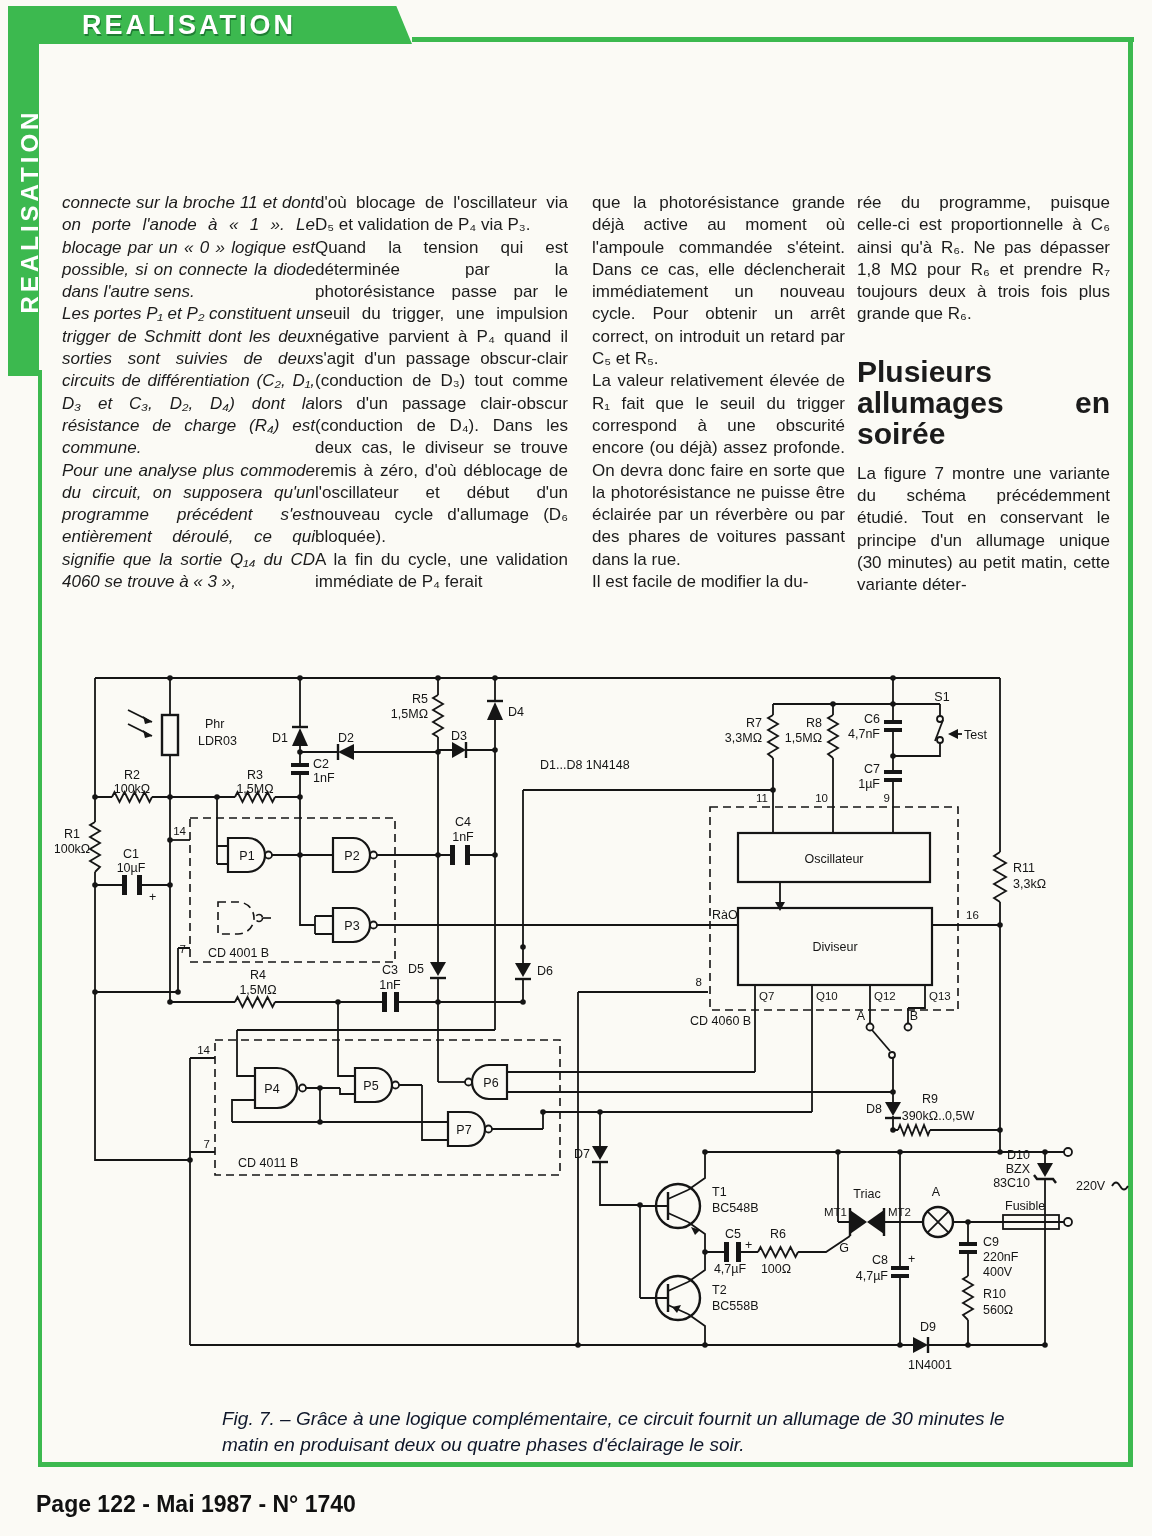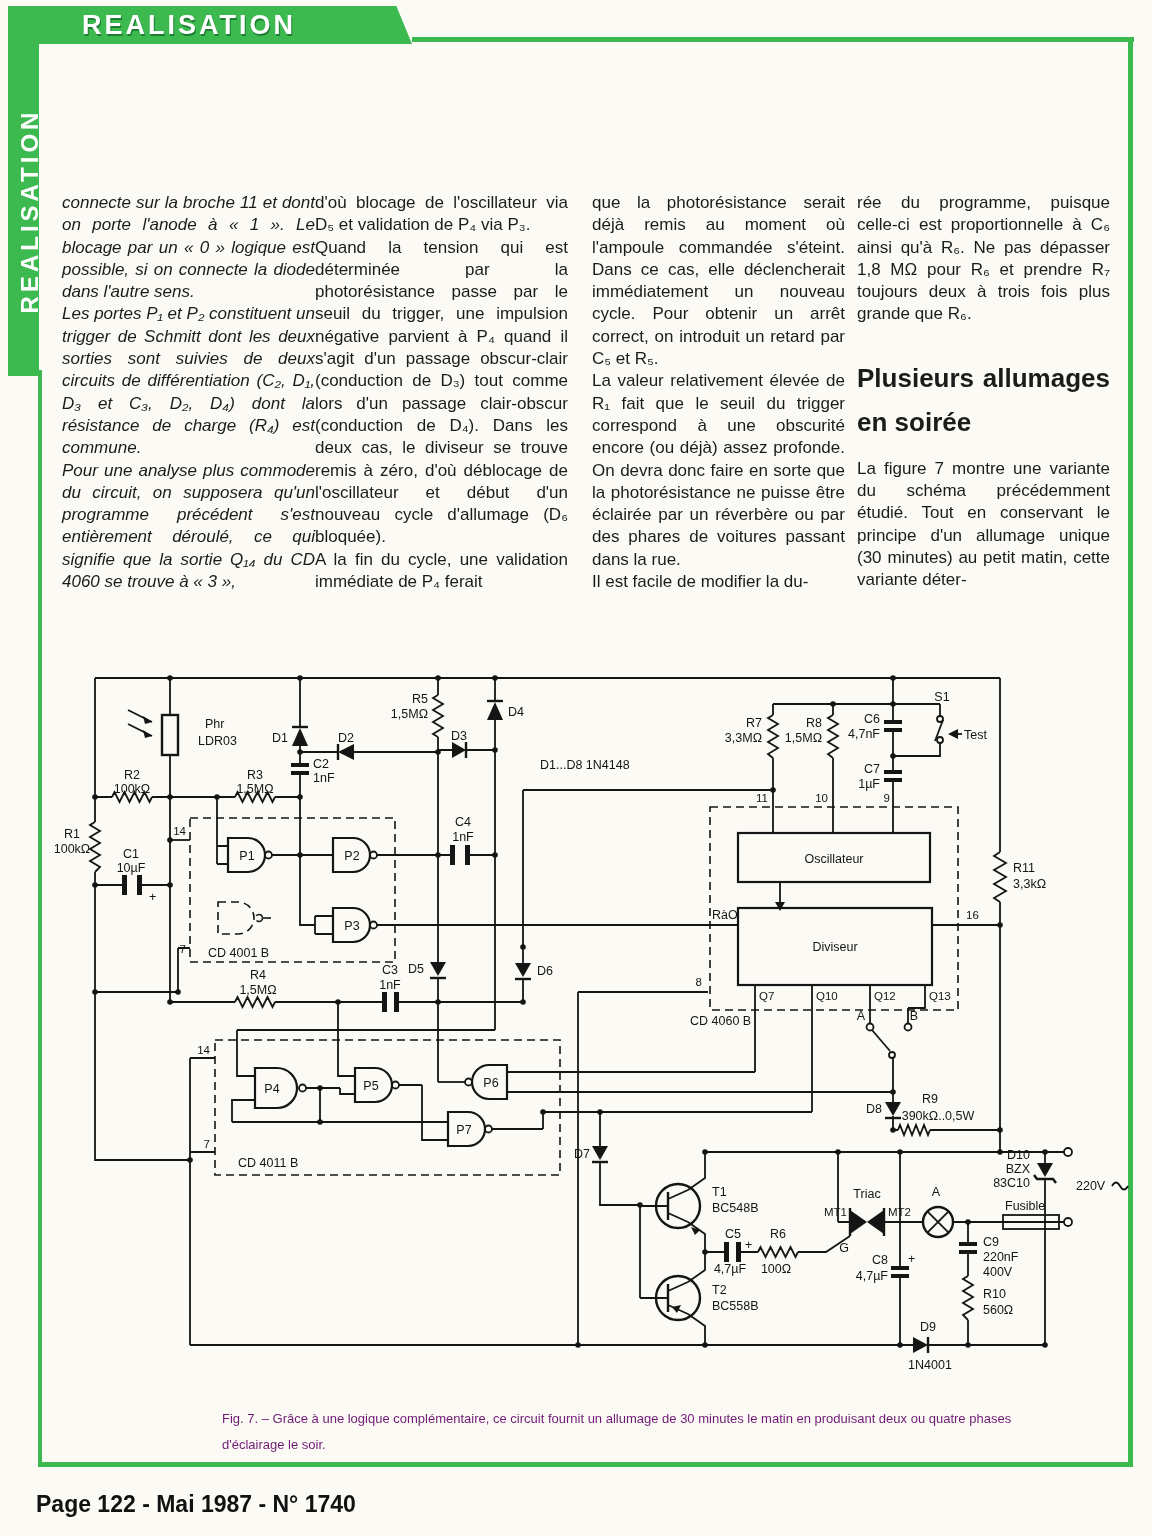--- a/index.html
+++ b/index.html
@@ -30,25 +30,25 @@
     text-align:center;
   }
   #rule-top{left:412px;top:37px;width:722px;height:5px;background:var(--green);}
   #rule-right{left:1128px;top:37px;width:5px;height:1430px;background:var(--green);}
   #rule-bottom{left:38px;top:1462px;width:1095px;height:5px;background:var(--green);}
   #rule-left{left:38px;top:370px;width:4px;height:1095px;background:var(--green);}
   
   .col{top:192px;width:253px;font-size:17px;line-height:22.3px;text-align:justify;}
   .col p{margin:0;}
   #col1{left:62px;font-style:italic;} #col2{left:315px;} #col3{left:592px;} #col4{left:857px;}
-  #col4 h2{font-size:26px;line-height:44px;margin:30px 0 14px 0;letter-spacing:0;}
+  #col4 h2{font-size:30px;line-height:31px;margin:30px 0 14px 0;letter-spacing:0;}
   
   #caption{
     left:222px;top:1406px;width:818px;
-    font-size:13px;line-height:26px;color:#701a75;
+    font-style:italic;font-size:19px;line-height:26px;color:#0f172a;
   }
   #footer{left:36px;top:1491px;font-weight:700;font-size:23px;color:#111;}
   
   #schematic{left:55px;top:645px;}
   #schematic .wire{stroke:#151515;stroke-width:1.8;fill:none;}
   #schematic .thick{stroke:#151515;stroke-width:2.4;fill:none;}
   #schematic .fill{fill:#151515;stroke:none;}
   #schematic .dash{stroke:#151515;stroke-width:1.6;fill:none;stroke-dasharray:8 5;}
   #schematic .box{stroke:#151515;stroke-width:2.2;fill:none;}
   #sch-labels text{fill:#151515;}
@@ -71,21 +71,21 @@
   <p>connecte sur la broche 11 et dont on porte l'anode à « 1 ». Le blocage par un « 0 » logique est possible, si on connecte la diode dans l'autre sens.</p>
   <p>Les portes P₁ et P₂ constituent un trigger de Schmitt dont les deux sorties sont suivies de deux circuits de différentiation (C₂, D₁, D₃ et C₃, D₂, D₄) dont la résistance de charge (R₄) est commune.</p>
   <p>Pour une analyse plus commode du circuit, on supposera qu'un programme précédent s'est entièrement déroulé, ce qui signifie que la sortie Q₁₄ du CD 4060 se trouve à « 3 »,</p>
 </div>
 <div class="abs col" id="col2">
   <p>d'où blocage de l'oscillateur via D₅ et validation de P₄ via P₃.</p>
   <p>Quand la tension qui est déterminée par la photorésistance passe par le seuil du trigger, une impulsion négative parvient à P₄ quand il s'agit d'un passage obscur-clair (conduction de D₃) tout comme lors d'un passage clair-obscur (conduction de D₄). Dans les deux cas, le diviseur se trouve remis à zéro, d'où déblocage de l'oscillateur et début d'un nouveau cycle d'allumage (D₆ bloquée).</p>
   <p>A la fin du cycle, une validation immédiate de P₄ ferait</p>
 </div>
 <div class="abs col" id="col3">
-  <p>que la photorésistance serait déjà remis au moment où l'ampoule commandée s'éteint. Dans ce cas, elle déclencherait immédiatement un nouveau cycle. Pour obtenir un arrêt correct, on introduit un retard par C₅ et R₅.</p>
+  <p>que la photorésistance grande déjà active au moment où l'ampoule commandée s'éteint. Dans ce cas, elle déclencherait immédiatement un nouveau cycle. Pour obtenir un arrêt correct, on introduit un retard par C₅ et R₅.</p>
   <p>La valeur relativement élevée de R₁ fait que le seuil du trigger correspond à une obscurité encore (ou déjà) assez profonde. On devra donc faire en sorte que la photorésistance ne puisse être éclairée par un réverbère ou par des phares de voitures passant dans la rue.</p>
   <p>Il est facile de modifier la du-</p>
 </div>
 <div class="abs col" id="col4">
   <p>rée du programme, puisque celle-ci est proportionnelle à C₆ ainsi qu'à R₆. Ne pas dépasser 1,8 MΩ pour R₆ et prendre R₇ toujours deux à trois fois plus grande que R₆.</p>
   <h2>Plusieurs allumages en soirée</h2>
   <p>La figure 7 montre une variante du schéma précédemment étudié. Tout en conservant le principe d'un allumage unique (30 minutes) au petit matin, cette variante déter-</p>
 </div>
 
 <svg class="abs" id="schematic" width="1095" height="755" viewBox="55 645 1095 755" xmlns="http://www.w3.org/2000/svg">

